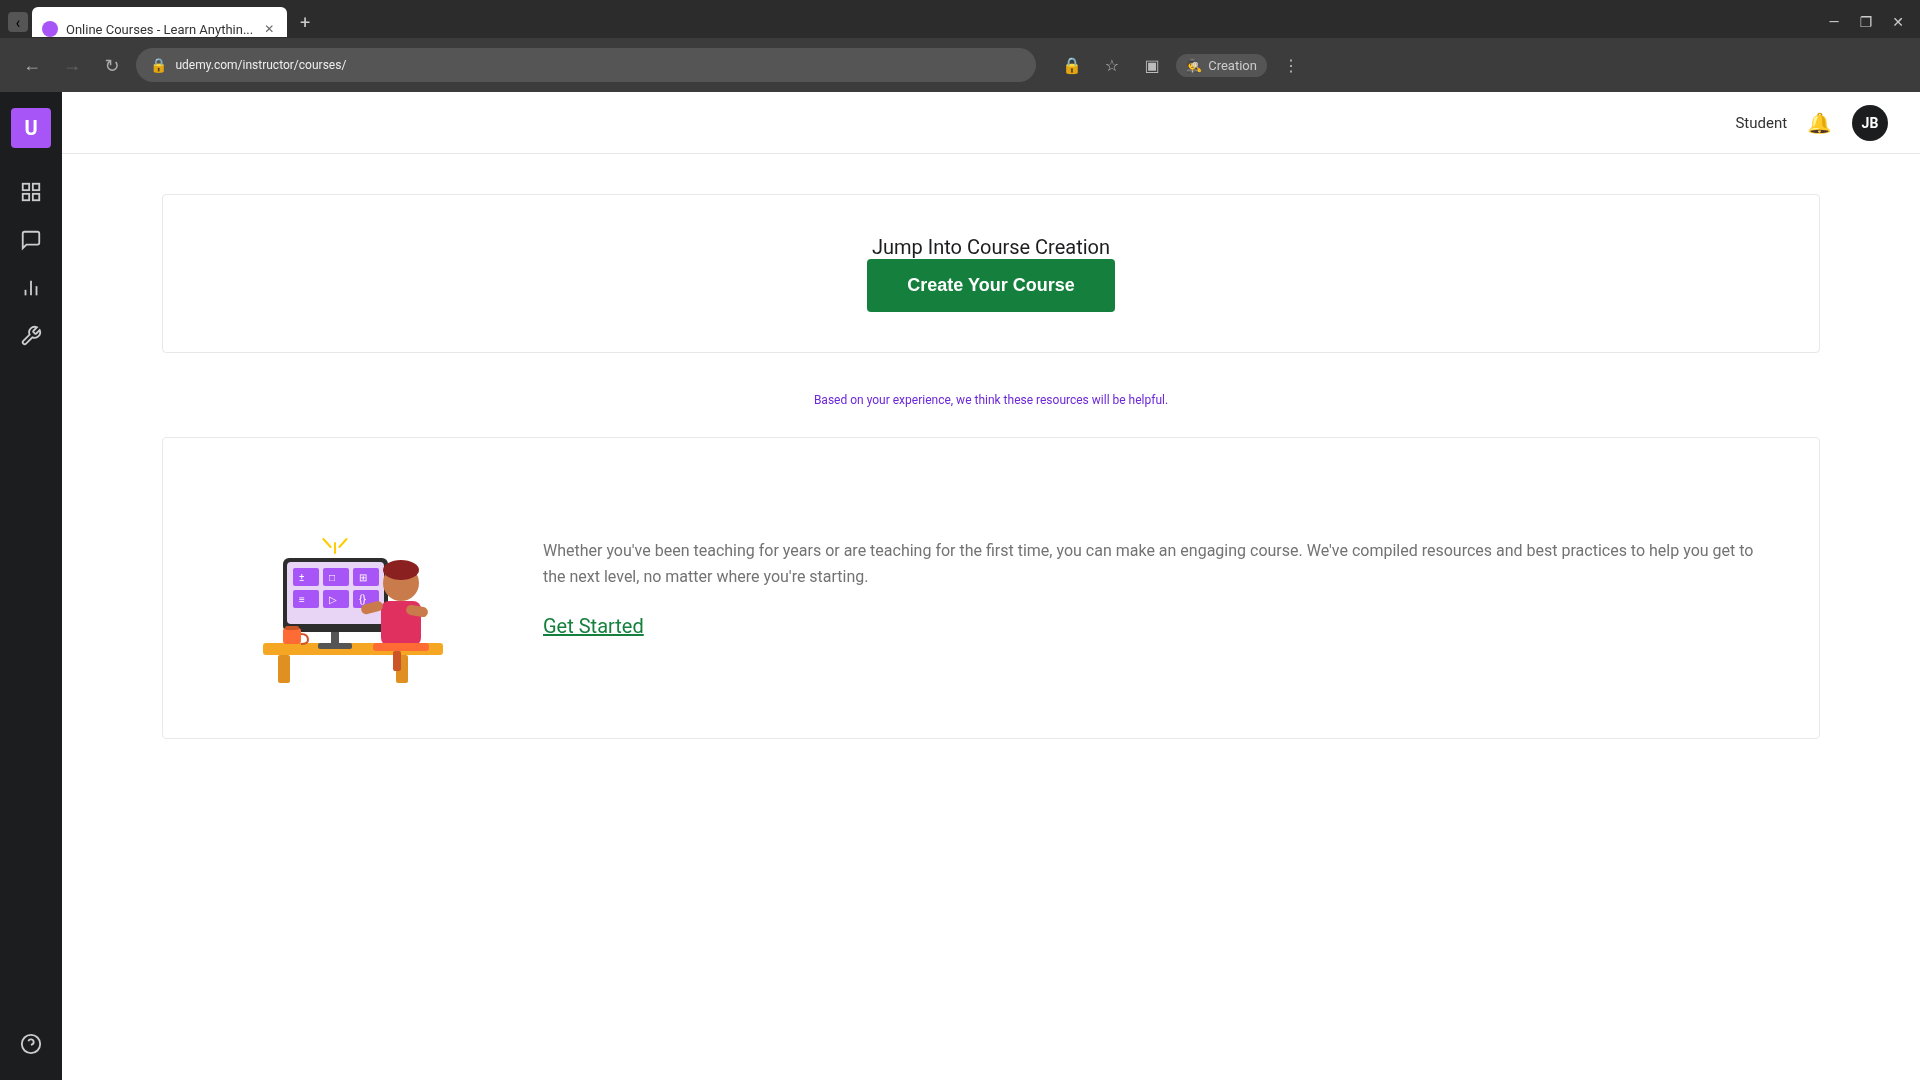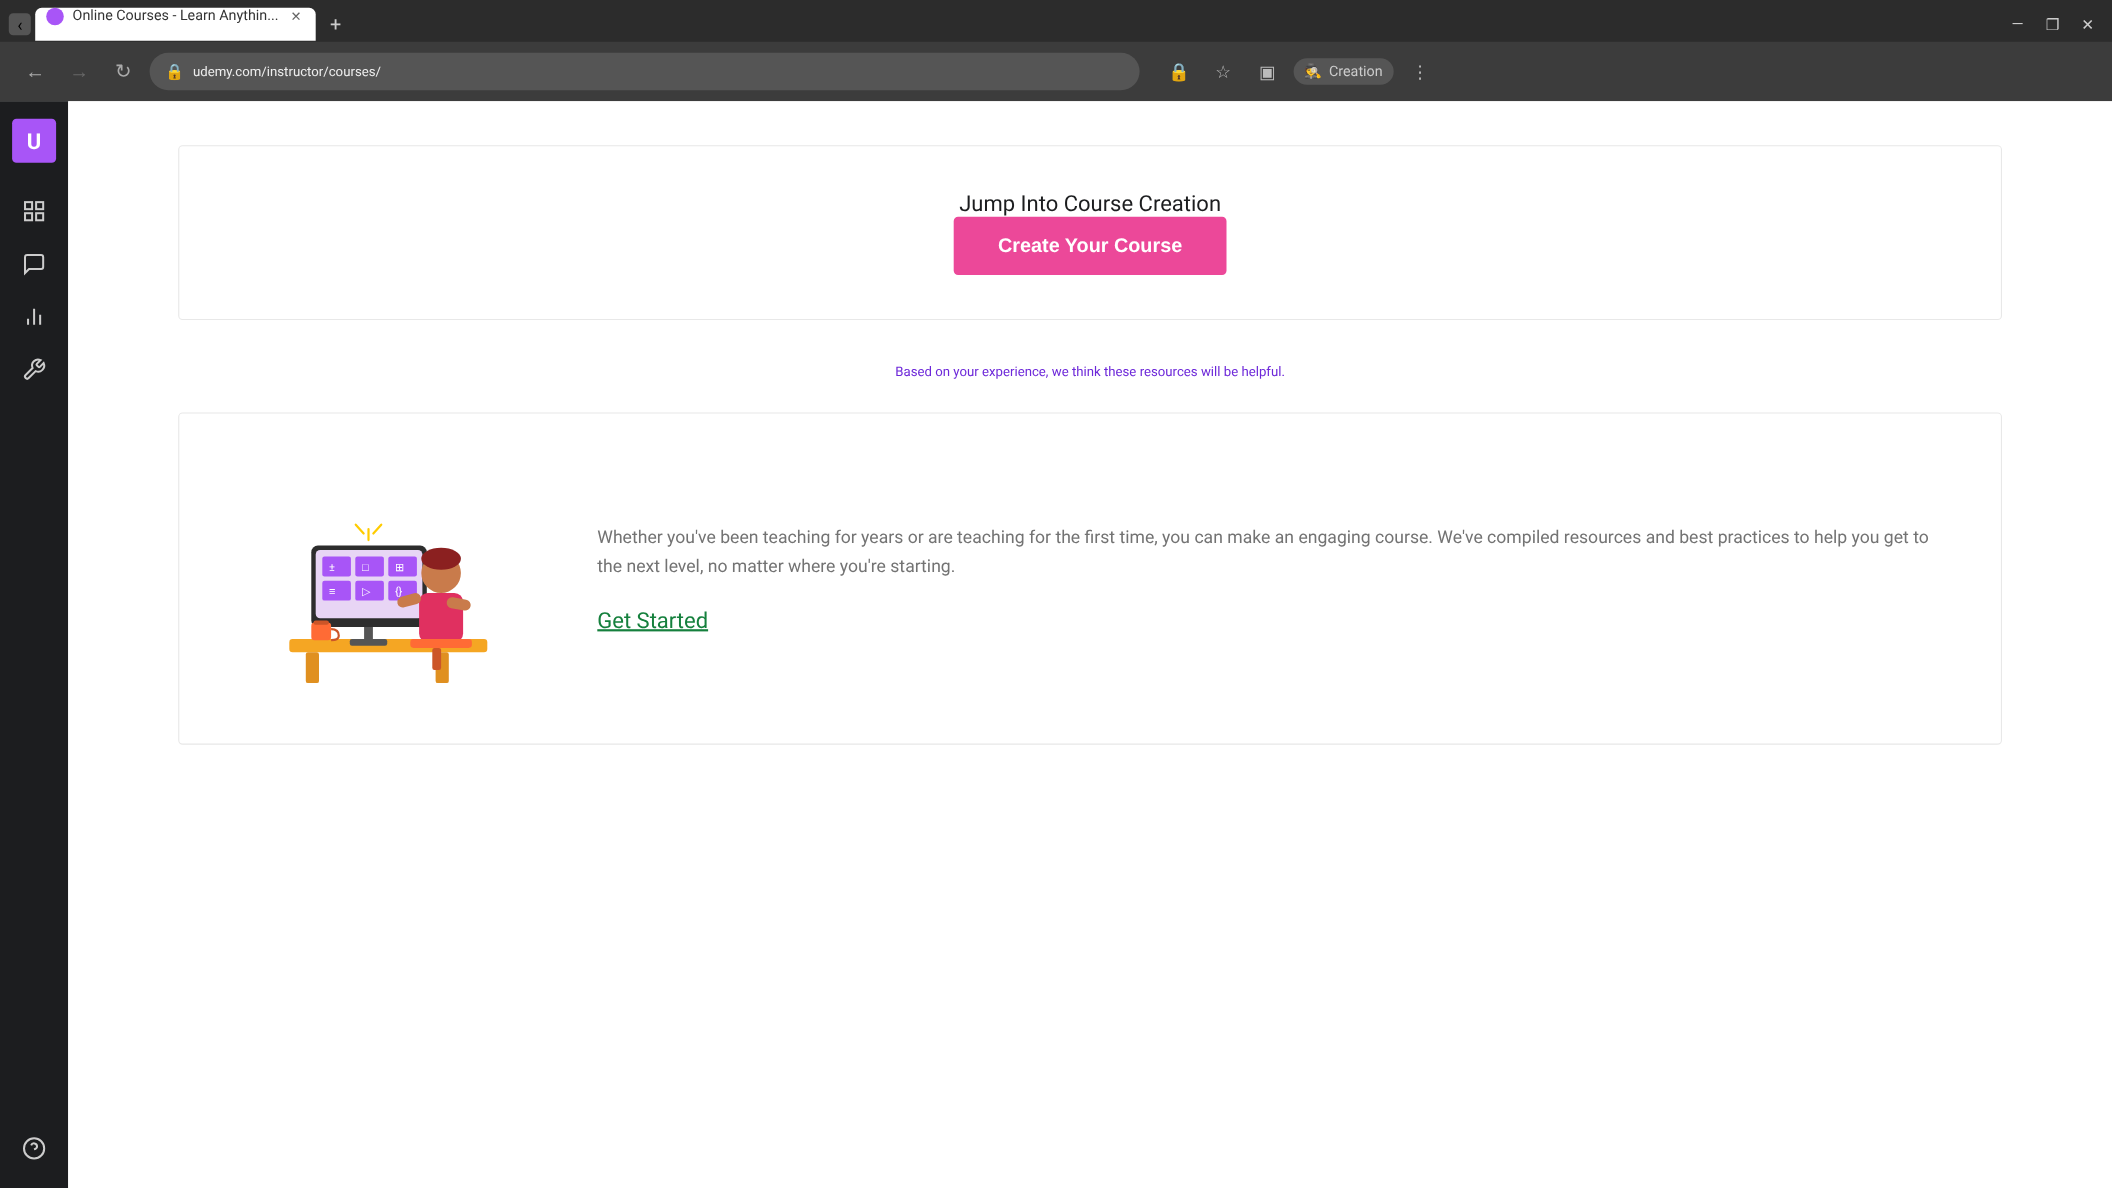--- a/index.html
+++ b/index.html
@@ -23,21 +23,21 @@
       width: 20px; height: 20px;
       background: #555;
       border-radius: 4px;
       display: flex; align-items: center; justify-content: center;
       cursor: pointer;
     }
     .active-tab {
       background: #fff;
       border-radius: 6px 6px 0 0;
       display: flex;
-      align-items: flex-start;
+      align-items: flex-end;
       padding: 0 10px;
       height: 30px;
       gap: 8px;
       min-width: 200px;
     }
     .active-tab-favicon {
       width: 16px; height: 16px;
       background: #a855f7;
       border-radius: 50%;
     }
@@ -220,21 +220,21 @@
       align-items: center;
       justify-content: space-between;
       flex-direction: column;
     }
     .banner-text {
       font-size: 20px;
       color: #1c1d1f;
       font-weight: 400;
     }
     .create-course-btn {
-      background: #ec4899;
+      background: #15803d;
       color: #fff;
       border: none;
       padding: 16px 40px;
       font-size: 18px;
       font-weight: 700;
       border-radius: 4px;
       cursor: pointer;
       white-space: nowrap;
     }
 
@@ -359,20 +359,27 @@
       <svg width="22" height="22" viewBox="0 0 24 24" fill="none" stroke="currentColor" stroke-width="2">
           <circle cx="12" cy="12" r="10"></circle>
           <path d="M9.09 9a3 3 0 0 1 5.83 1c0 2-3 3-3 3"></path>
           <line x1="12" y1="17" x2="12.01" y2="17"></line>
         </svg>
     </div>
   </div>
 
   <div style="flex:1; display:flex; flex-direction:column;">
 
+    <div class="app-header">
+      <div class="header-actions">
+        <span class="header-student-link">Student</span>
+        <span class="header-bell">🔔</span>
+        <div class="header-avatar">JB</div>
+      </div>
+    </div>
 
     <div class="content-wrapper">
 
       <div class="course-creation-banner">
         <span class="banner-text">Jump Into Course Creation</span>
         <button class="create-course-btn">Create Your Course</button>
       </div>
 
       <p class="resources-subtitle">Based on your experience, we think these resources will be helpful.</p>
 

